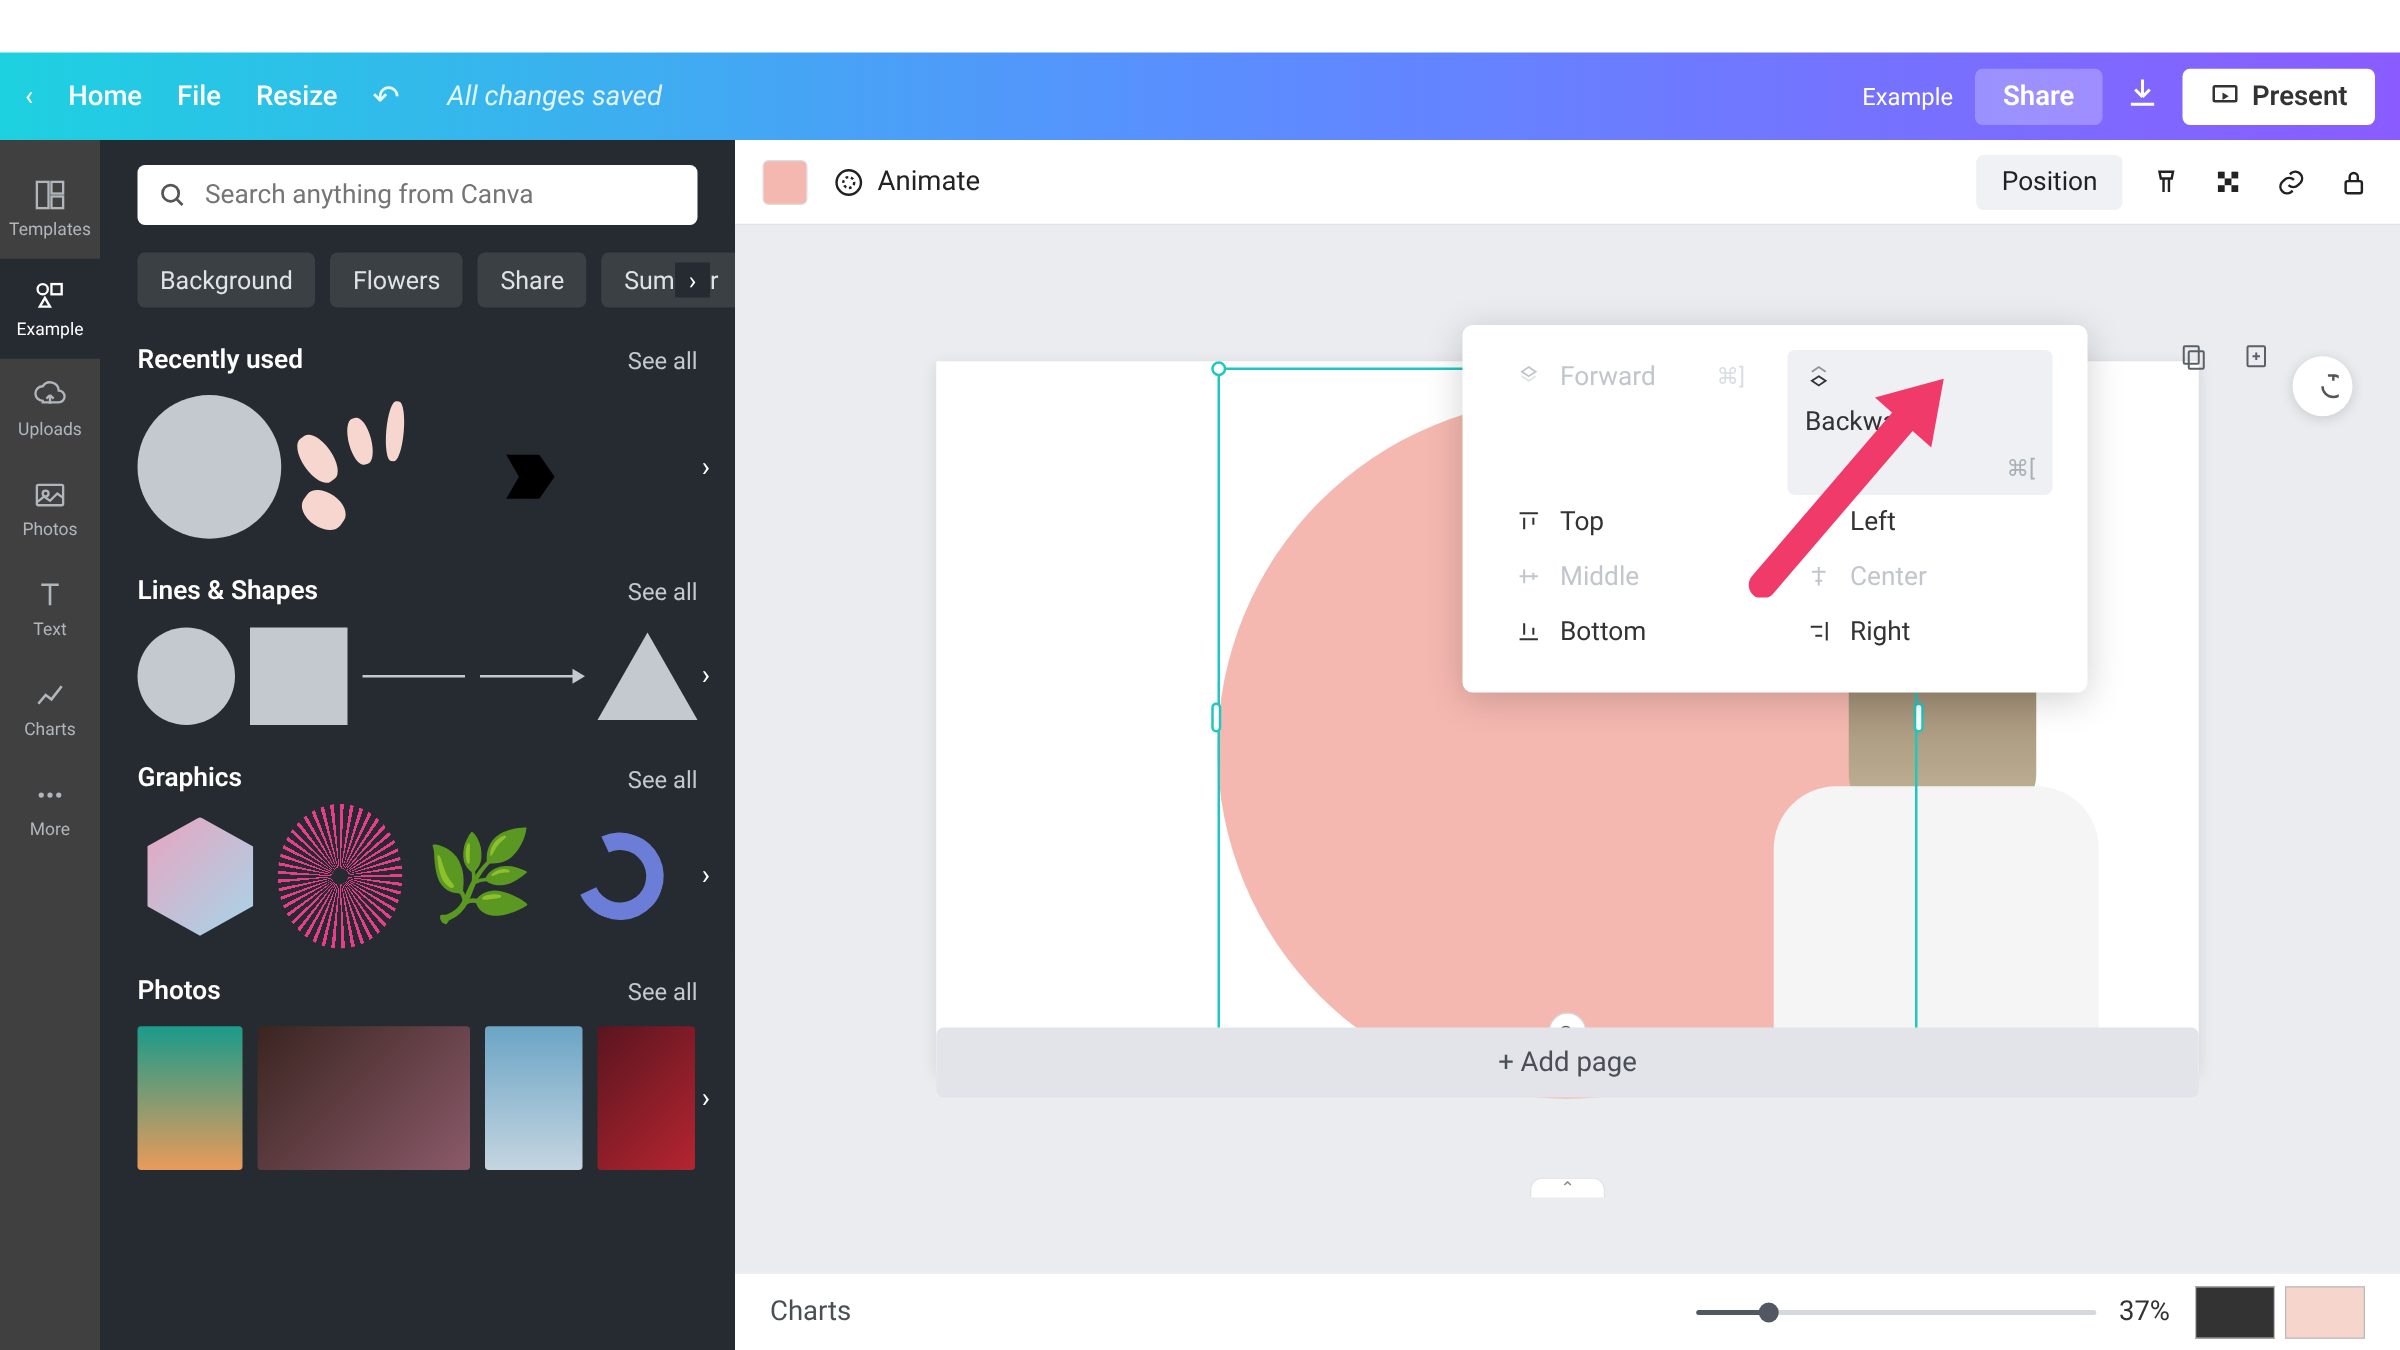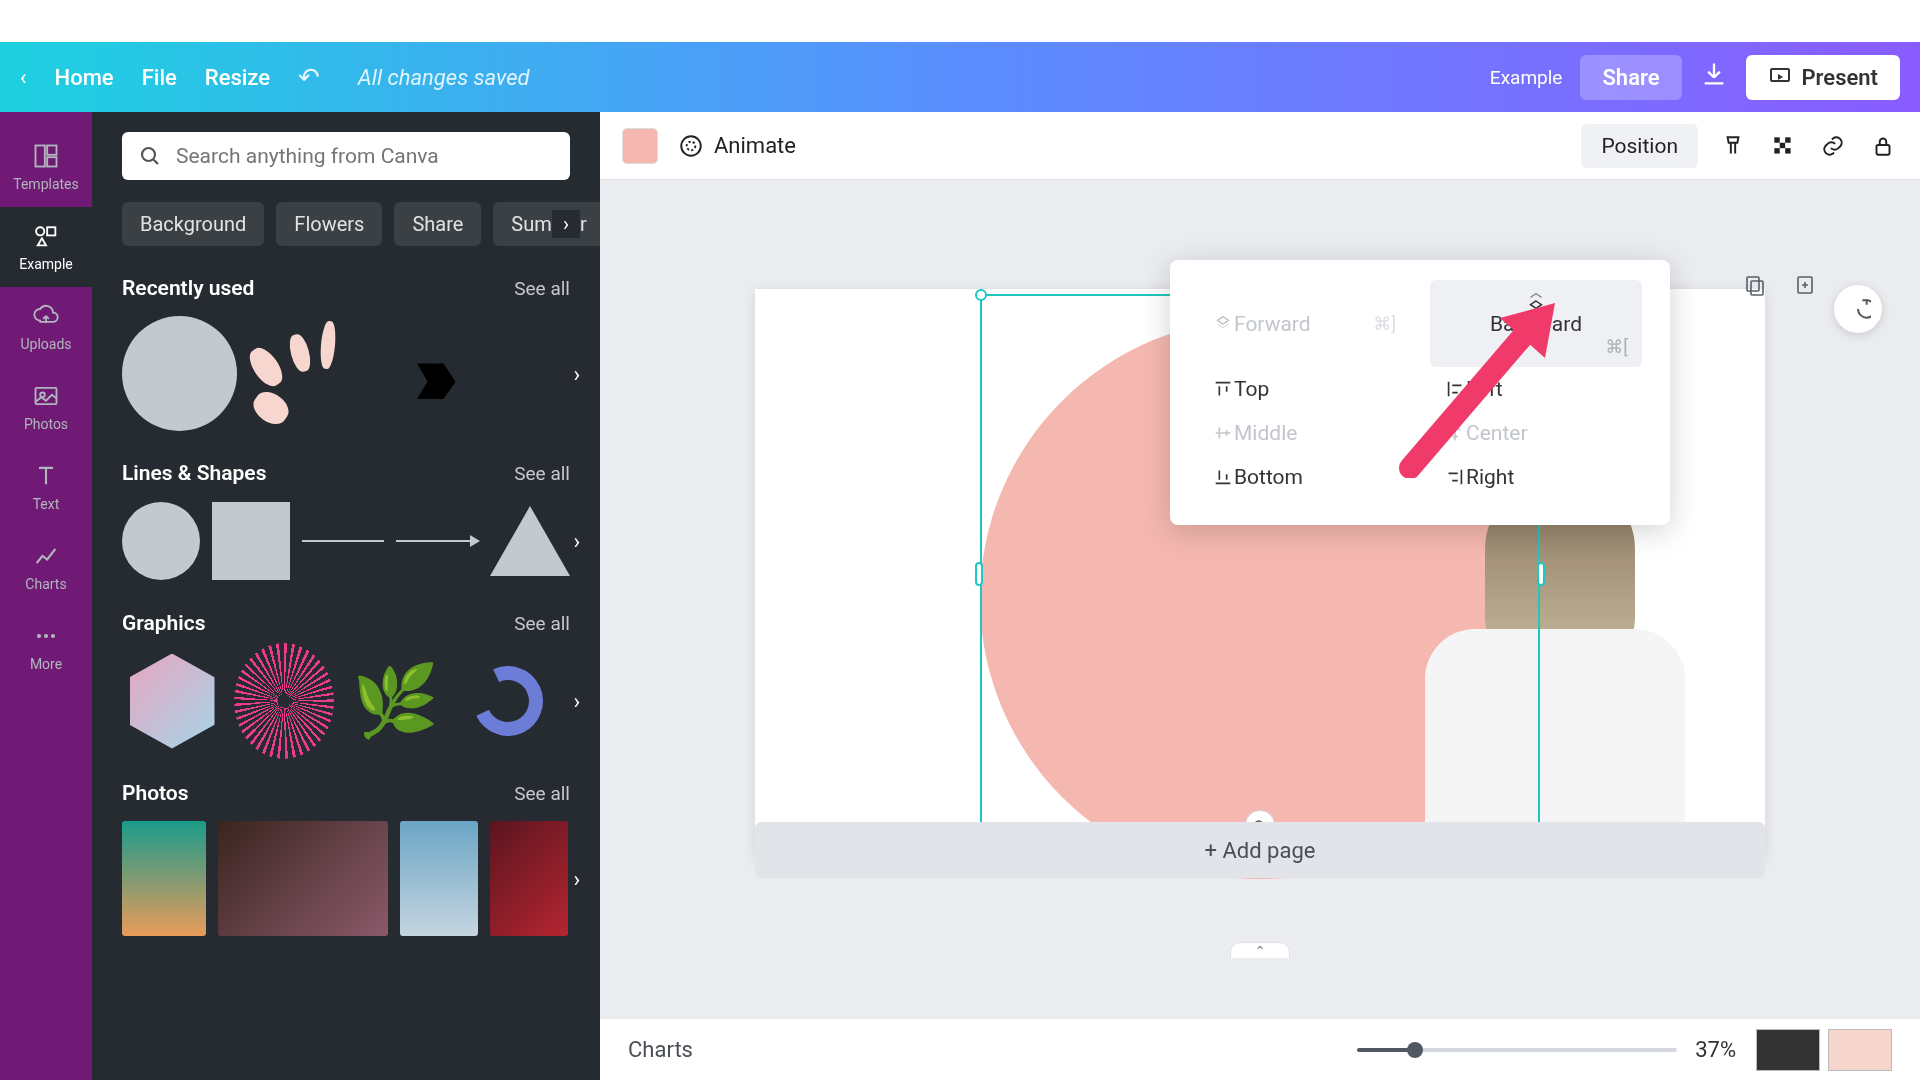--- a/index.html
+++ b/index.html
@@ -25,22 +25,22 @@
 .menubar .saved { font-size: 22px; font-style: italic; opacity: 0.85; margin-left: 10px; }
 .menubar .right { margin-left: auto; display: flex; align-items: center; gap: 18px; }
 .menubar .example { font-size: 19px; font-weight: 400; }
 .menubar .share-btn { background: rgba(255,255,255,0.25); padding: 10px 22px; border-radius: 6px; font-size: 22px; font-weight: 600; }
 .menubar .dl { font-size: 26px; }
 .menubar .present-btn { background: #fff; color: #333; padding: 10px 22px; border-radius: 6px; font-size: 22px; font-weight: 600; display: flex; align-items: center; gap: 10px; }
 
 .main { display: flex; height: calc(1080px - 112px); }
 
 .rail {
-  width: 92px;
-  background: #701a75;
+  width: 80px;
+  background: #404040;
   display: flex;
   flex-direction: column;
   align-items: center;
   padding-top: 15px;
 }
 .rail-item {
   width: 100%;
   display: flex;
   flex-direction: column;
   align-items: center;
@@ -307,22 +307,21 @@
   background: #fff;
   border-radius: 8px;
   box-shadow: 0 6px 30px rgba(0,0,0,0.18);
   padding: 20px 28px 26px;
   z-index: 100;
 }
 .pm-row { display: flex; gap: 20px; }
 .pm-item {
   flex: 1;
   display: flex;
-  align-items: center;
-  gap: 0;
+  gap: 14px;
   padding: 10px 14px;
   border-radius: 6px;
   font-size: 21px;
   color: #333;
   cursor: pointer;
 }
 .pm-item.highlight { background: #eef0f3; flex-direction: column; }
 .pm-item.disabled { color: #c2c6cc; cursor: default; }
 .pm-item .kb { margin-left: auto; font-size: 18px; color: #aab0b8; }
 .pm-item.disabled .kb { color: #dadde2; }

